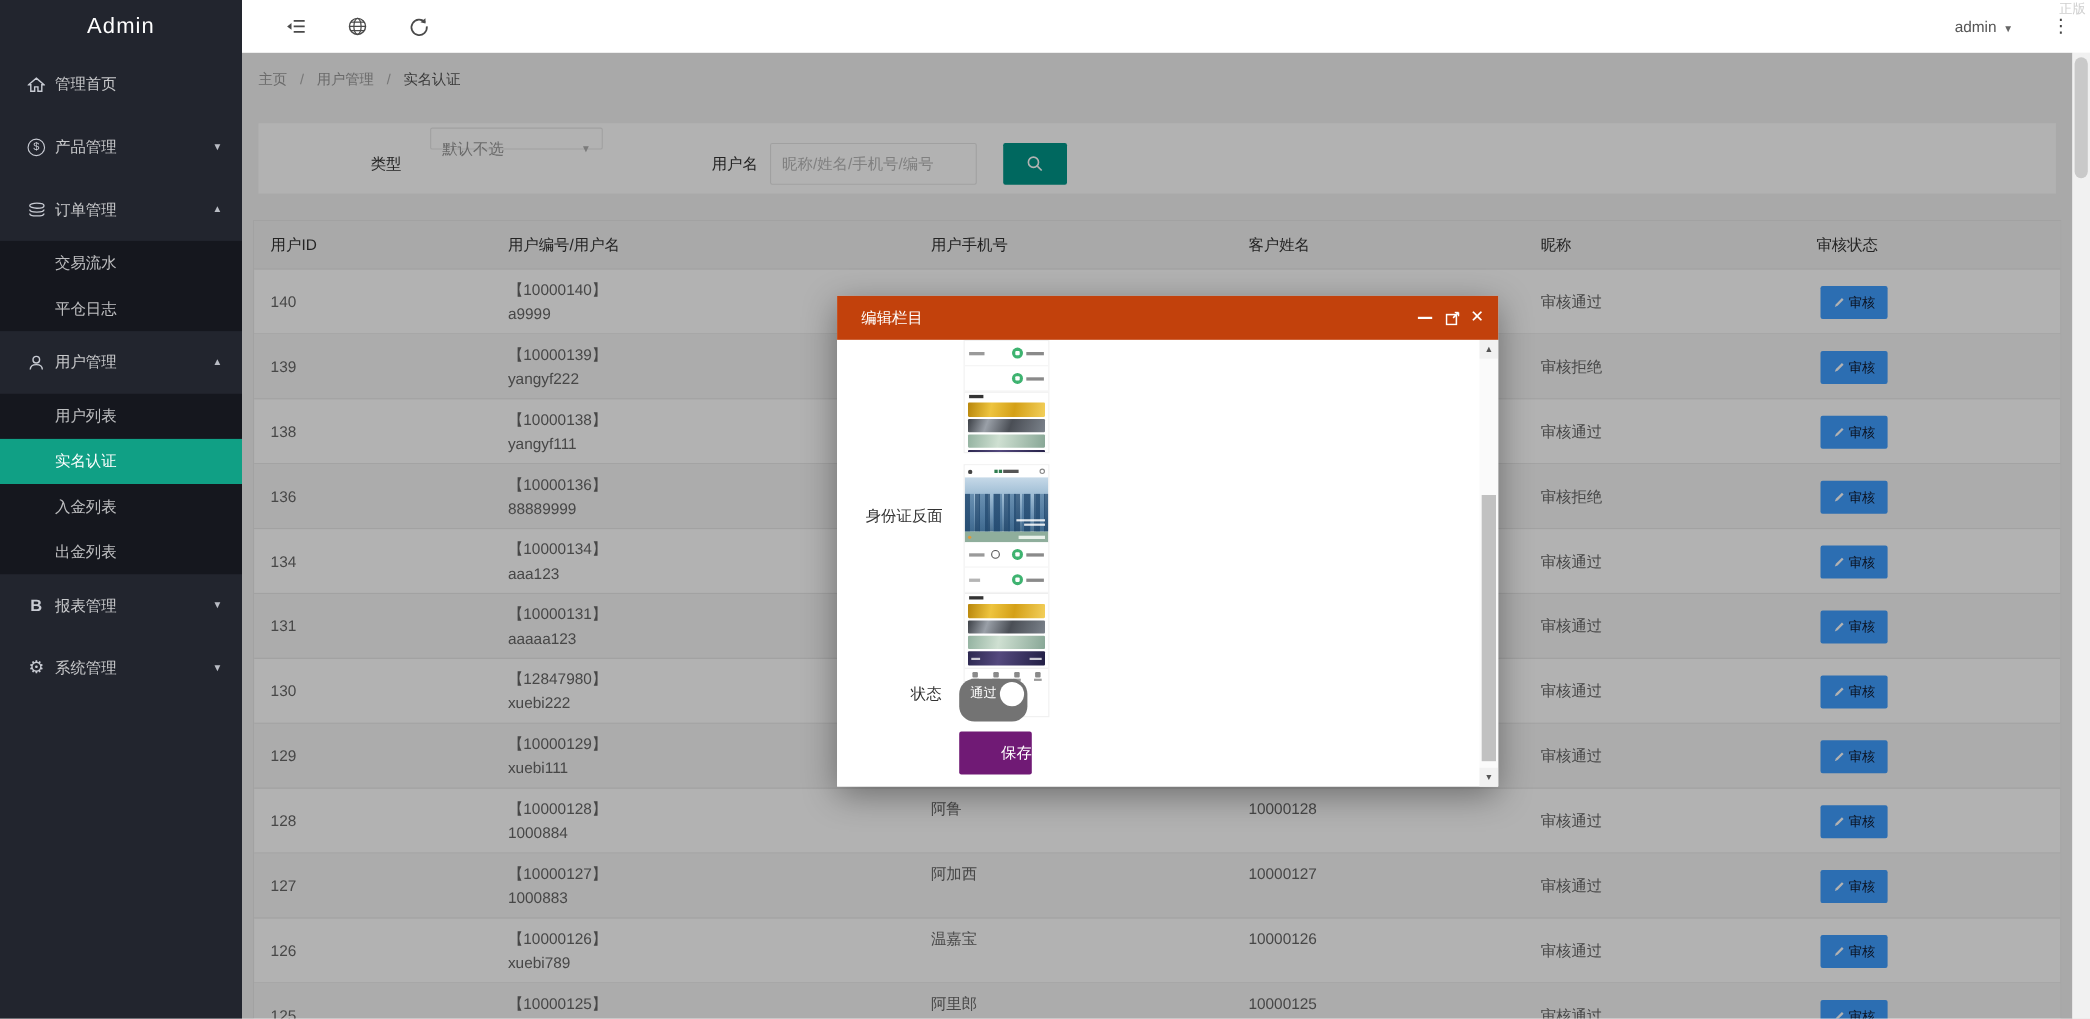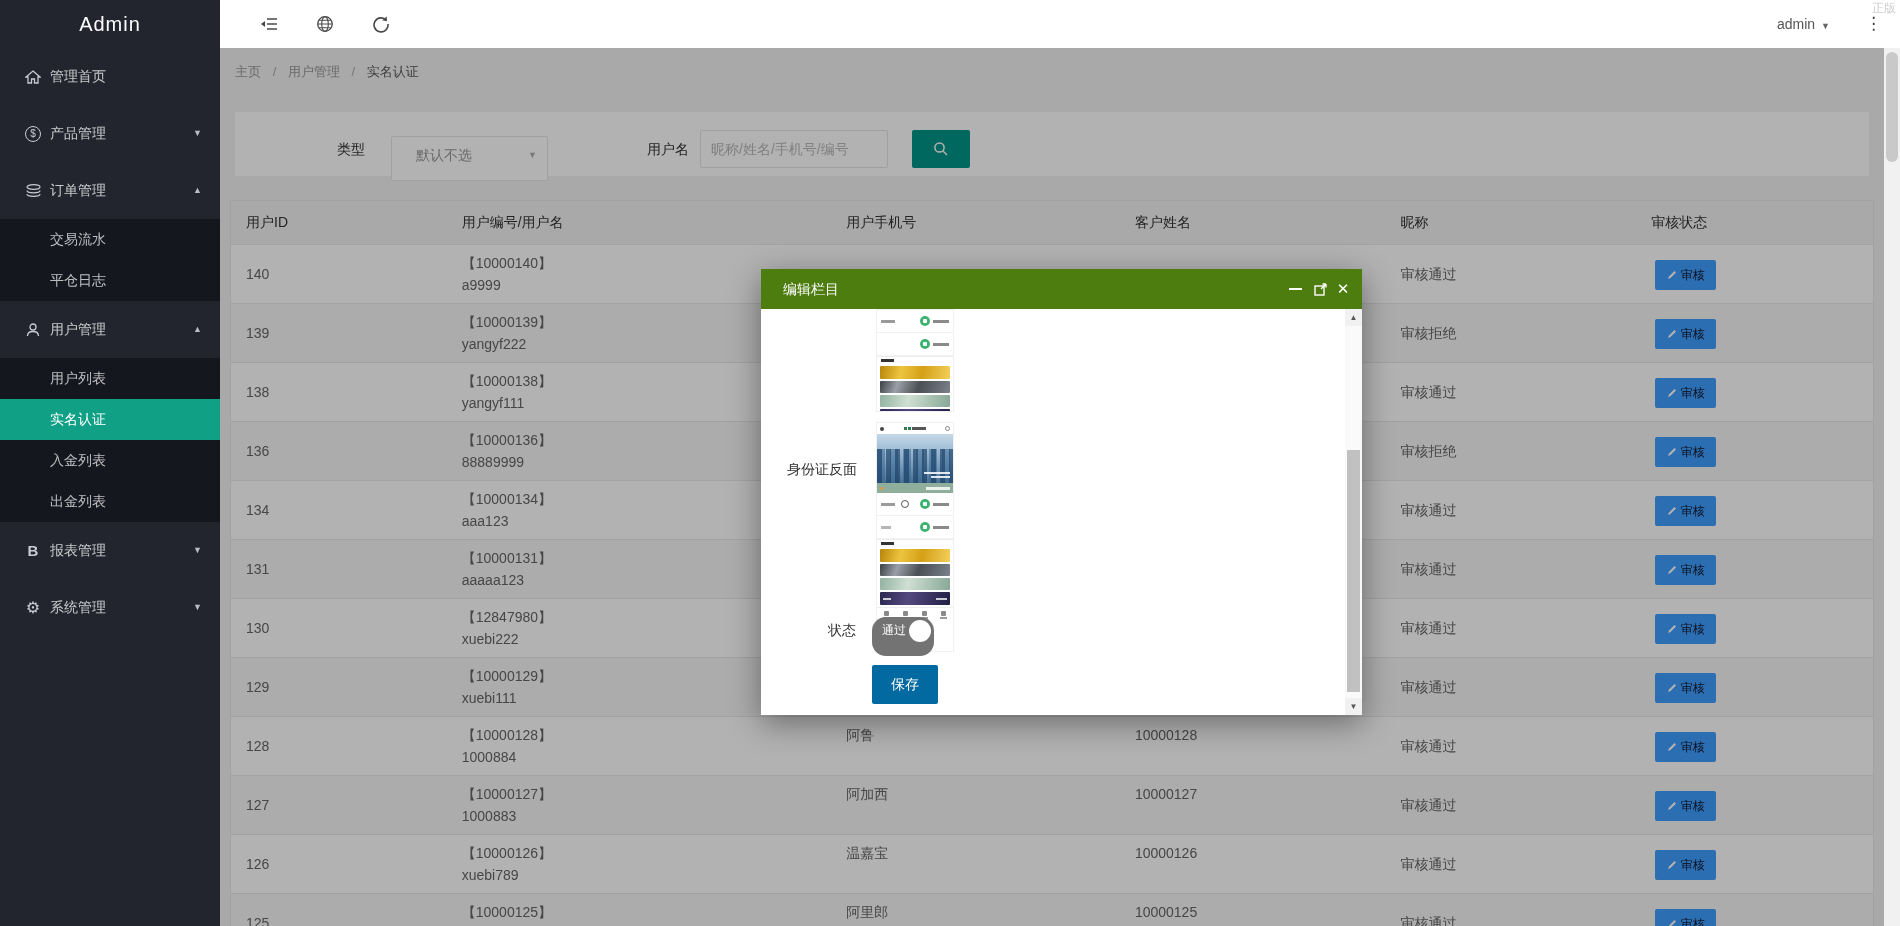--- a/index.html
+++ b/index.html
@@ -28,21 +28,21 @@
   #watermark { position:absolute; right:4px; top:0px; font-size:12px; color:#cfcfcf; }
 
   
   #content { position:absolute; left:220px; top:48px; width:1664px; height:878px; background:#f2f2f2; overflow:hidden; }
   #breadcrumb { height:48px; line-height:48px; padding-left:15px; font-size:13px; color:#999; }
   #breadcrumb .sep { margin:0 8px; color:#aaa; }
   #breadcrumb .current { color:#555; }
 
   #filter-card { position:absolute; left:15px; top:64px; width:1634px; height:64px; background:#fff; }
   .f-label { position:absolute; top:18px; height:38px; line-height:38px; font-size:14px; color:#333; }
-  #type-select { position:absolute; left:156px; top:24px; width:157px; height:45px; border:1px solid #e6e6e6; background:#fff; border-radius:2px; font-size:14px; color:#999; line-height:36px; padding-left:24px; cursor:pointer; }
+  #type-select { position:absolute; left:156px; top:4px; width:157px; height:20px; border:1px solid #e6e6e6; background:#fff; border-radius:2px; font-size:14px; color:#999; line-height:36px; padding-left:10px; cursor:pointer; }
   #type-select .sel-caret { position:absolute; right:10px; top:0; font-size:9px; color:#b0b0b0; line-height:36px; }
   #username-input { position:absolute; left:465px; top:18px; width:188px; height:38px; border:1px solid #e6e6e6; border-radius:2px; padding:0 10px; font-size:14px; color:#be185d; font-family:inherit; }
   #username-input::placeholder { color:#b8b8b8; }
   #search-btn { position:absolute; left:677px; top:18px; width:58px; height:38px; background:#009688; border:none; border-radius:2px; cursor:pointer; display:flex; align-items:center; justify-content:center; }
 
   #table { position:absolute; left:10px; top:152px; width:1644px; background:#fff; border:1px solid #e8e8e8; font-size:14px; }
   .thead { display:flex; height:44px; background:#f2f2f2; border-bottom:1px solid #e8e8e8; color:#333; }
   .th { line-height:43px; padding-left:15px; overflow:hidden; white-space:nowrap; }
   .tr { display:flex; height:59px; border-bottom:1px solid #e8e8e8; color:#666; }
   .tr:nth-child(odd) { background:#f6f6f6; }
@@ -52,21 +52,21 @@
   .c1.td, .c5.td { line-height:44px; }
   .audit-btn { margin:8px 0 0 4px; width:61px; height:30px; background:#409eff; color:#0f172a; border:none; border-radius:2px; font-size:12px; cursor:pointer; display:inline-flex; align-items:center; justify-content:center; gap:4px; }
 
   
   #shade { position:absolute; left:220px; top:48px; width:1664px; height:878px; background:rgba(0,0,0,0.30); z-index:70; }
   #page-scrollbar { position:absolute; left:1884px; top:48px; width:16px; height:878px; background:#f1f1f1; z-index:75; }
   #page-scroll-thumb { position:absolute; left:2px; top:4px; width:12px; height:110px; background:#c9c9c9; border-radius:6px; }
 
   
   #modal { position:absolute; left:761px; top:269px; width:601px; height:446px; background:#fff; z-index:100; box-shadow:0 8px 30px rgba(0,0,0,.4); }
-  #modal-header { height:40px; background:#4d7c0f; color:#fff; line-height:40px; padding-left:22px; font-size:14px; position:relative; }
+  #modal-header { height:40px; background:#c2410c; color:#fff; line-height:40px; padding-left:22px; font-size:14px; position:relative; }
   .m-ctl { position:absolute; top:0; width:22px; height:40px; display:flex; align-items:center; justify-content:center; cursor:pointer; color:#fff; }
   #m-min { right:56px; } #m-max { right:31px; } #m-close { right:8px; font-size:15px; }
   #m-min .bar { width:13px; height:2px; background:#fff; }
   #modal-body { position:relative; width:601px; height:406px; background:#fff; overflow:hidden; }
 
   
   #m-scroll { position:absolute; right:0; top:0; width:17px; height:406px; background:#fafafa; }
   .m-arrow { position:absolute; left:0; width:17px; height:17px; font-size:8px; color:#555; text-align:center; line-height:17px; background:#f1f1f1; cursor:pointer; }
   #m-up { top:0; } #m-down { bottom:0; }
   #m-thumb { position:absolute; left:2px; top:141px; width:13px; height:242px; background:#c1c1c1; cursor:pointer; }
@@ -114,21 +114,21 @@
   .bn i.l { width:8px; } .bn i.r { width:11px; }
   .ph-nav { height:14px; border-top:1px solid #eee; display:flex; background:#fff; }
   .ph-nav span { flex:1; display:flex; flex-direction:column; align-items:center; justify-content:center; gap:1px; }
   .ph-nav span u { display:block; width:5px; height:5px; background:#8a8a8a; border-radius:1px; }
   .ph-nav span i { display:block; width:7px; height:2px; background:#9a9a9a; }
 
   
   #status-toggle { position:absolute; left:111px; top:308px; width:62px; height:39px; border-radius:14px; background:#737373; cursor:pointer; }
   #status-toggle .t-txt { position:absolute; left:10px; top:0; line-height:27px; font-size:12px; color:#fff; }
   #status-toggle .knob { position:absolute; right:3px; top:2.5px; width:22px; height:22px; border-radius:50%; background:#fff; }
-  #save-btn { position:absolute; left:111px; top:356px; width:66px; height:39px; background:#0369a1; color:#fff; border:none; border-radius:2px; font-size:14px; cursor:pointer; font-family:inherit; }
+  #save-btn { position:absolute; left:111px; top:356px; width:66px; height:39px; background:#701a75; color:#fff; border:none; border-radius:2px; font-size:14px; cursor:pointer; font-family:inherit;text-align:right; }
 
   svg { display:block; }
 </style>
 </head>
 <body>
 
 <div id="sidebar">
   <div class="logo">Admin</div>
 
   <div class="nav1">

